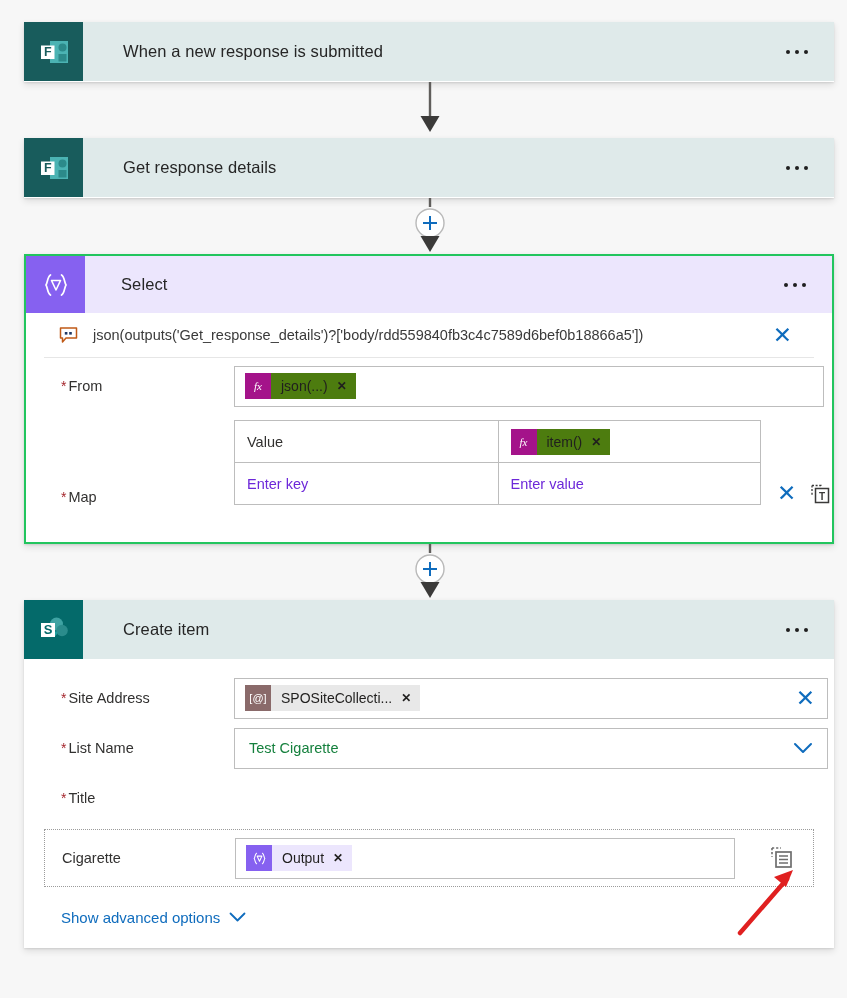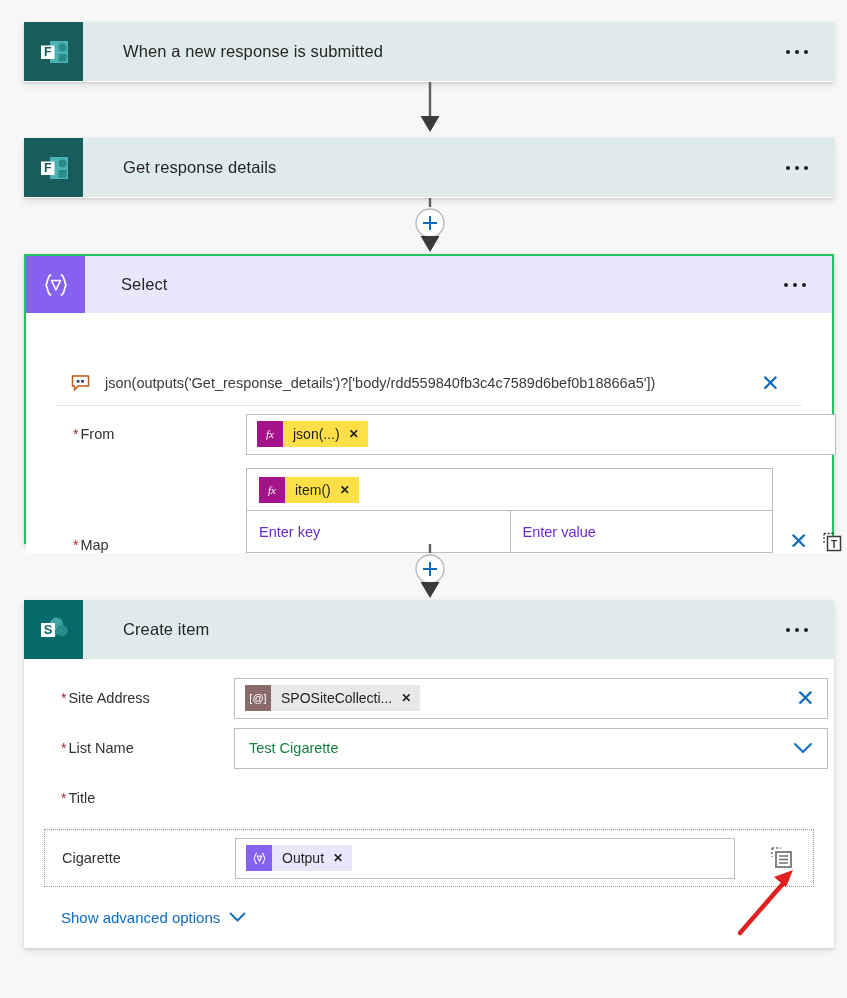--- a/index.html
+++ b/index.html
@@ -150,21 +150,21 @@
     white-space: nowrap;
     color: #201f1e;
   }
   .token .tk-x {
     font-size: 12px;
     color: #201f1e;
     font-weight: bold;
     cursor: pointer;
   }
   .tk-fx .tk-icon { background: #a4138a; }
-  .tk-fx .tk-label { background: #fde047; }
+  .tk-fx .tk-label { background: #4d7c0f; }
   .tk-at .tk-icon { background: #8a6a6a; font-style: normal; font-family: "Liberation Sans", sans-serif; font-size: 11px;}
   .tk-at .tk-label { background: #e8e8e8; }
   .tk-sel .tk-icon { background: #8661f0; font-style: normal; }
   .tk-sel .tk-label { background: #ece6fd; }
 
   
   .clear-x {
     color: #0f6cbd;
     font-size: 23px;
     font-weight: 300;
@@ -298,21 +298,21 @@
         </svg>
       </div>
       <div class="card-title">Select</div>
       <div class="ellipsis">
         <i></i>
           <i></i>
           <i></i>
       </div>
     </div>
 
-    <div class="card-body" style="padding:0 30px;margin-top:48px;">
+    <div class="card-body" style="padding:0 18px;">
 
       <div class="expr-row">
         <span style="display:inline-flex;">
           <svg width="21" height="21" viewBox="0 0 21 21" aria-hidden="true">
             <path d="M2.5 3 H18.5 V13 H8 L4.5 17 V13 H2.5 Z" fill="#ffffff" stroke="#c05a17" stroke-width="1.5" stroke-linejoin="round"></path>
             <rect x="6.8" y="7" width="2.6" height="2.6" fill="#1f3864"></rect>
             <rect x="11.2" y="7" width="2.6" height="2.6" fill="#1f3864"></rect>
           </svg>
         </span>
         <span class="expr-text">json(outputs('Get_response_details')?['body/rdd559840fb3c4c7589d6bef0b18866a5'])</span>
@@ -330,20 +330,23 @@
             </span>
           </span>
         </div>
       </div>
 
       <div class="row" style="height:88px; align-items:flex-end; padding-top:3px;">
         <div class="lbl req" style="padding-top:18px;">Map</div>
 
         <div class="map-grid">
           <div class="map-row">
+            <div class="map-cell">
+              <span>Value</span>
+            </div>
             <div class="map-cell">
               <span class="token tk-fx">
                 <span class="tk-icon">fx</span>
                 <span class="tk-label">
                   <span>item()</span>
                   <span class="tk-x">✕</span>
                 </span>
               </span>
             </div>
           </div>

